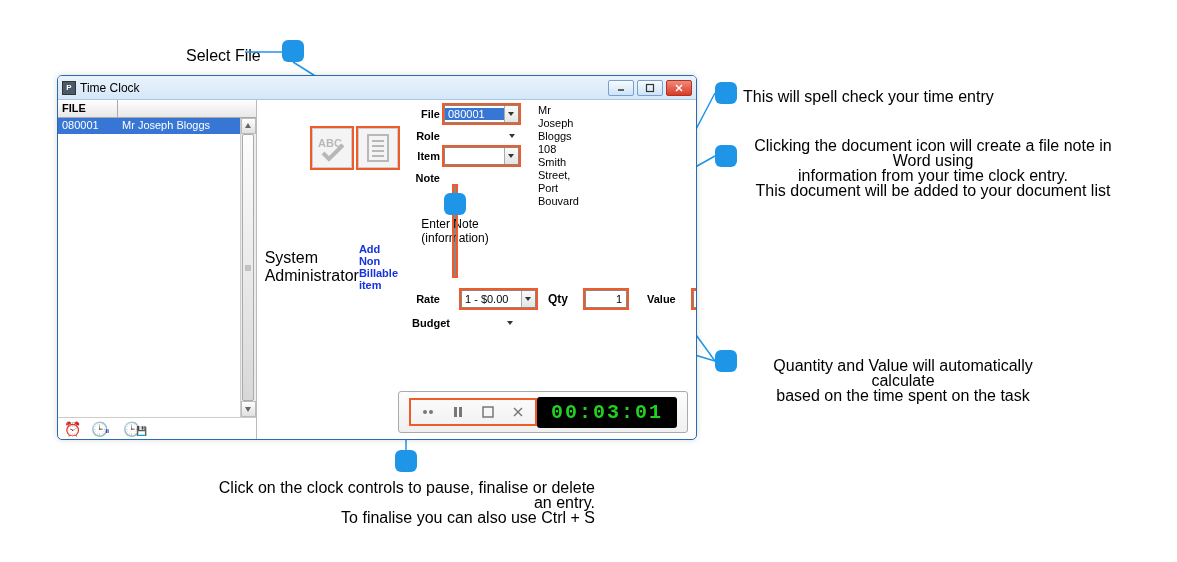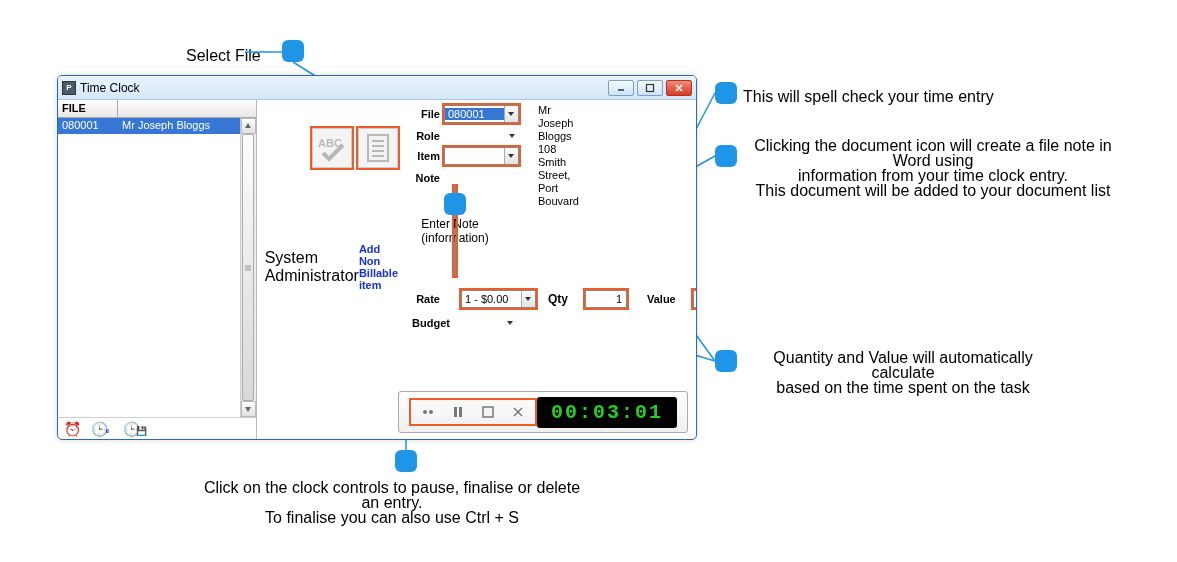--- a/index.html
+++ b/index.html
@@ -200,25 +200,25 @@
 <div class="ann-text" style="left:186px;top:47px">Select File</div>
 <div class="ann-text" style="left:172px;top:171px">Select Time item</div>
 <div class="ann-text" style="left:225px;top:278px">Set Rate</div>
 
 <div class="ann-text right" style="left:743px;top:88px">This will spell check your time entry</div>
 <div class="ann-text right" style="left:743px;top:138px;line-height:15px;text-align:center;width:380px;">
   <span>Clicking the document icon will create a file note in Word using</span><br>
   <span>information from your time clock entry.</span><br>
   <span>This document will be added to your document list</span>
 </div>
-<div class="ann-text right" style="left:743px;top:350px;line-height:15px;text-align:center;width:320px;">
+<div class="ann-text right" style="left:743px;top:358px;line-height:15px;text-align:center;width:320px;">
   <span>Quantity and Value will automatically calculate</span><br>
   <span>based on the time spent on the task</span>
 </div>
-<div class="ann-text" style="left:197px;top:480px;line-height:15px;text-align:center;width:390px;">
+<div class="ann-text" style="left:205px;top:480px;line-height:15px;text-align:right;width:390px;">
   <span>Click on the clock controls to pause, finalise or delete an entry.</span><br>
   <span>To finalise you can also use Ctrl + S</span>
 </div>
 
 <div class="ann-marker" style="left:282px;top:40px"></div>
 <div class="ann-marker" style="left:288px;top:164px"></div>
 <div class="ann-marker" style="left:300px;top:272px"></div>
 <div class="ann-marker" style="left:715px;top:82px"></div>
 <div class="ann-marker" style="left:715px;top:145px"></div>
 <div class="ann-marker" style="left:715px;top:350px"></div>

